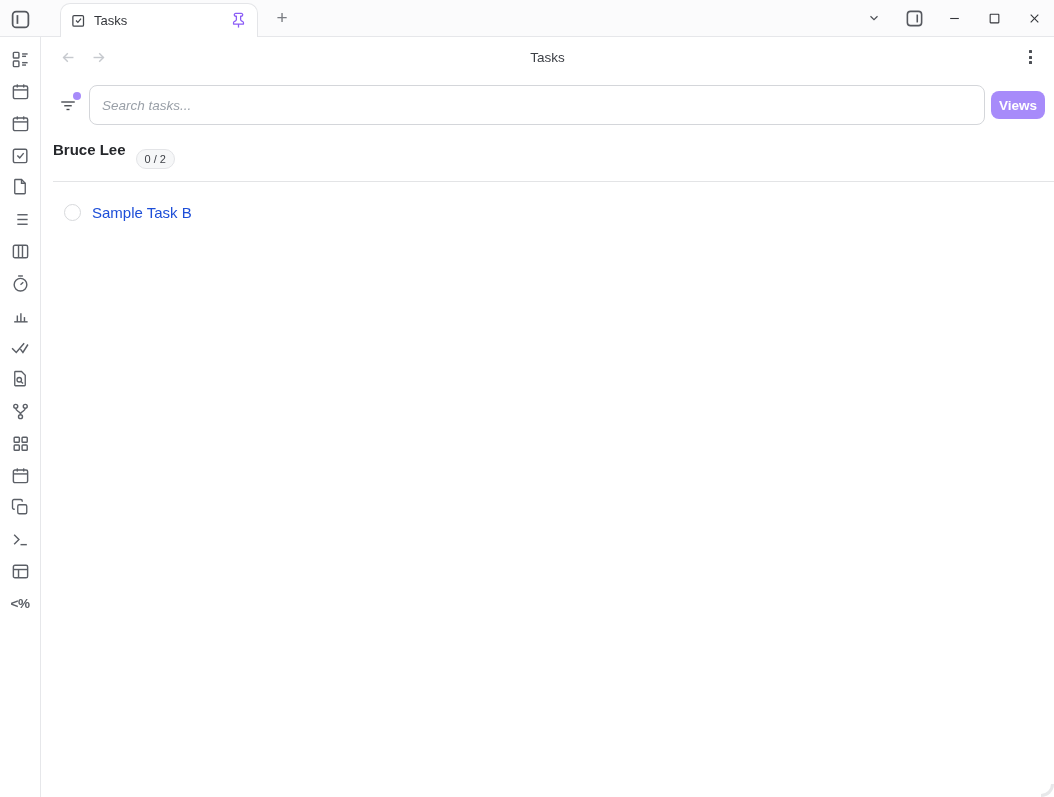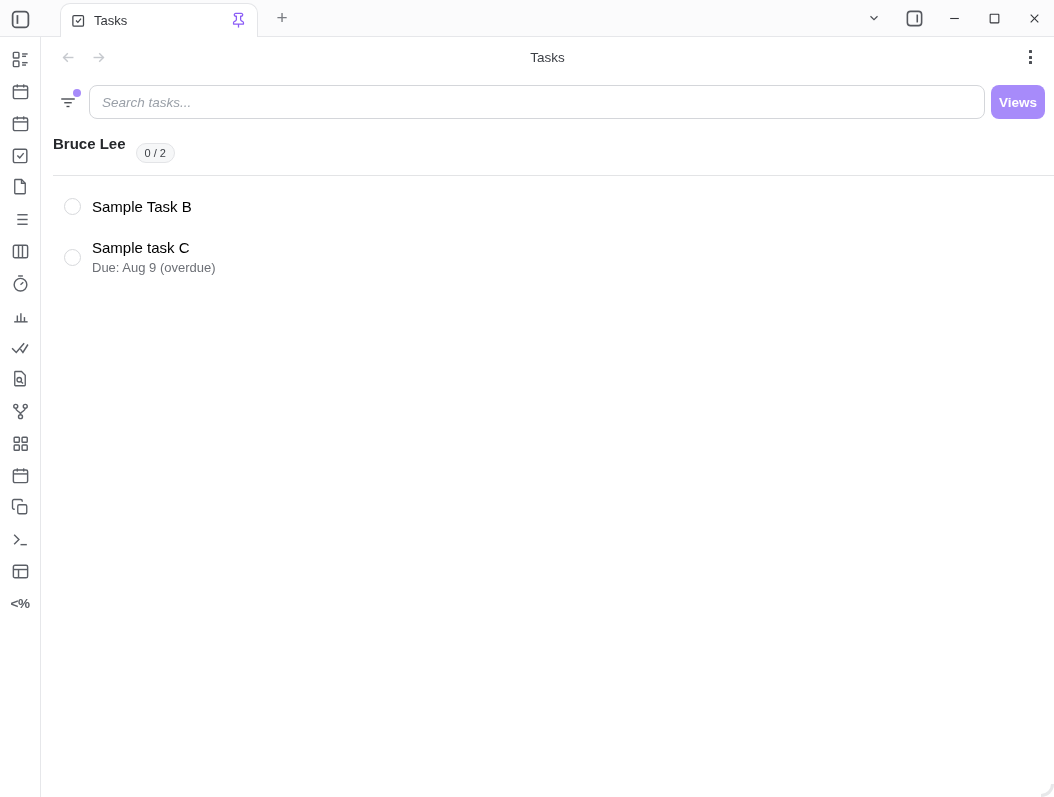--- a/index.html
+++ b/index.html
@@ -38,42 +38,42 @@
   .view-title { position:absolute; left:0; right:0; text-align:center; font-size:13.5px; color:#3c3f45; }
   .kebab { position:absolute; right:14px; top:10px; width:20px; height:20px; display:flex;
     flex-direction:column; align-items:center; justify-content:center; gap:2.5px; cursor:pointer; }
   .kebab i { width:3px; height:3px; background:#4c4f55; border-radius:0.5px; }
 
   
   .search-row { display:flex; align-items:center; margin:8px 9px 0 12px; }
   .filter-btn { width:30px; height:28px; position:relative; display:flex; align-items:center;
     justify-content:center; cursor:pointer; margin-right:6px; }
   .filter-dot { position:absolute; top:1px; right:2px; width:8px; height:8px; border-radius:50%; }
-  .search-input { flex:1; height:34px; border:1px solid #d4d6da; border-radius:8px;
+  .search-input { flex:1; height:40px; border:1px solid #d4d6da; border-radius:8px;
     padding:0 12px; font-size:13.5px; font-style:italic; color:#3c3f45; outline:none;
     font-family:"Liberation Sans", sans-serif; background:#fff; }
   .search-input::placeholder { color:#9aa0a8; font-style:italic; }
-  .views-btn { margin-left:6px; height:34px; padding:0 8px; border:none; border-radius:8px;
+  .views-btn { margin-left:6px; height:28px; padding:0 8px; border:none; border-radius:8px;
     color:#fff; font-size:13.5px; font-weight:700; cursor:pointer;
     font-family:"Liberation Sans", sans-serif; }
 
   
   .group-row { display:flex; align-items:flex-start; margin:16px 12px 0 12px; }
   .group-name { font-size:15px; font-weight:700; color:#26282c; }
   .group-badge { margin-left:10px; font-size:11px; color:#3c3f45; background:#f6f7f8;
     border:1px solid #e3e4e7; border-radius:10px; padding:3px 8px;margin-top:8px; }
   .group-divider { height:1px; background:#e3e4e6; margin:12px 0 0 12px; }
 
   
   .task-list { margin:14px 12px 0 12px; }
   .task-row { display:flex; align-items:center; padding:8px 0; margin-bottom:8px; cursor:pointer; }
   .task-check { width:17px; height:17px; border:1.5px solid #d7d9dc; border-radius:50%;
     margin:0 11px 0 11px; flex:none; cursor:pointer; }
   .task-texts { display:flex; flex-direction:column; gap:4px; }
-  .task-title { font-size:15px; color:#000000; }
+  .task-title { font-size:15px; color:#1d4ed8; }
   .task-due { font-size:13px; color:#6d7076; }
 
   
   .corner { position:fixed; right:0; bottom:0; width:13px; height:13px;
     border-right:3px solid #e7e8ea; border-bottom:3px solid #e7e8ea;
     border-bottom-right-radius:13px; }
 </style>
 </head>
 <body>
 
@@ -317,25 +317,18 @@
     </div>
     <div class="group-divider"></div>
 
     <div class="task-list">
       <div class="task-row">
         <span class="task-check"></span>
         <div class="task-texts">
           <span class="task-title">Sample Task B</span>
         </div>
       </div>
-      <div class="task-row">
-        <span class="task-check"></span>
-        <div class="task-texts">
-          <span class="task-title">Sample task C</span>
-          <span class="task-due">Due: Aug 9 (overdue)</span>
-        </div>
-      </div>
     </div>
 
   </div>
 </div>
 
 <div class="corner"></div>
 
 </body></html>

